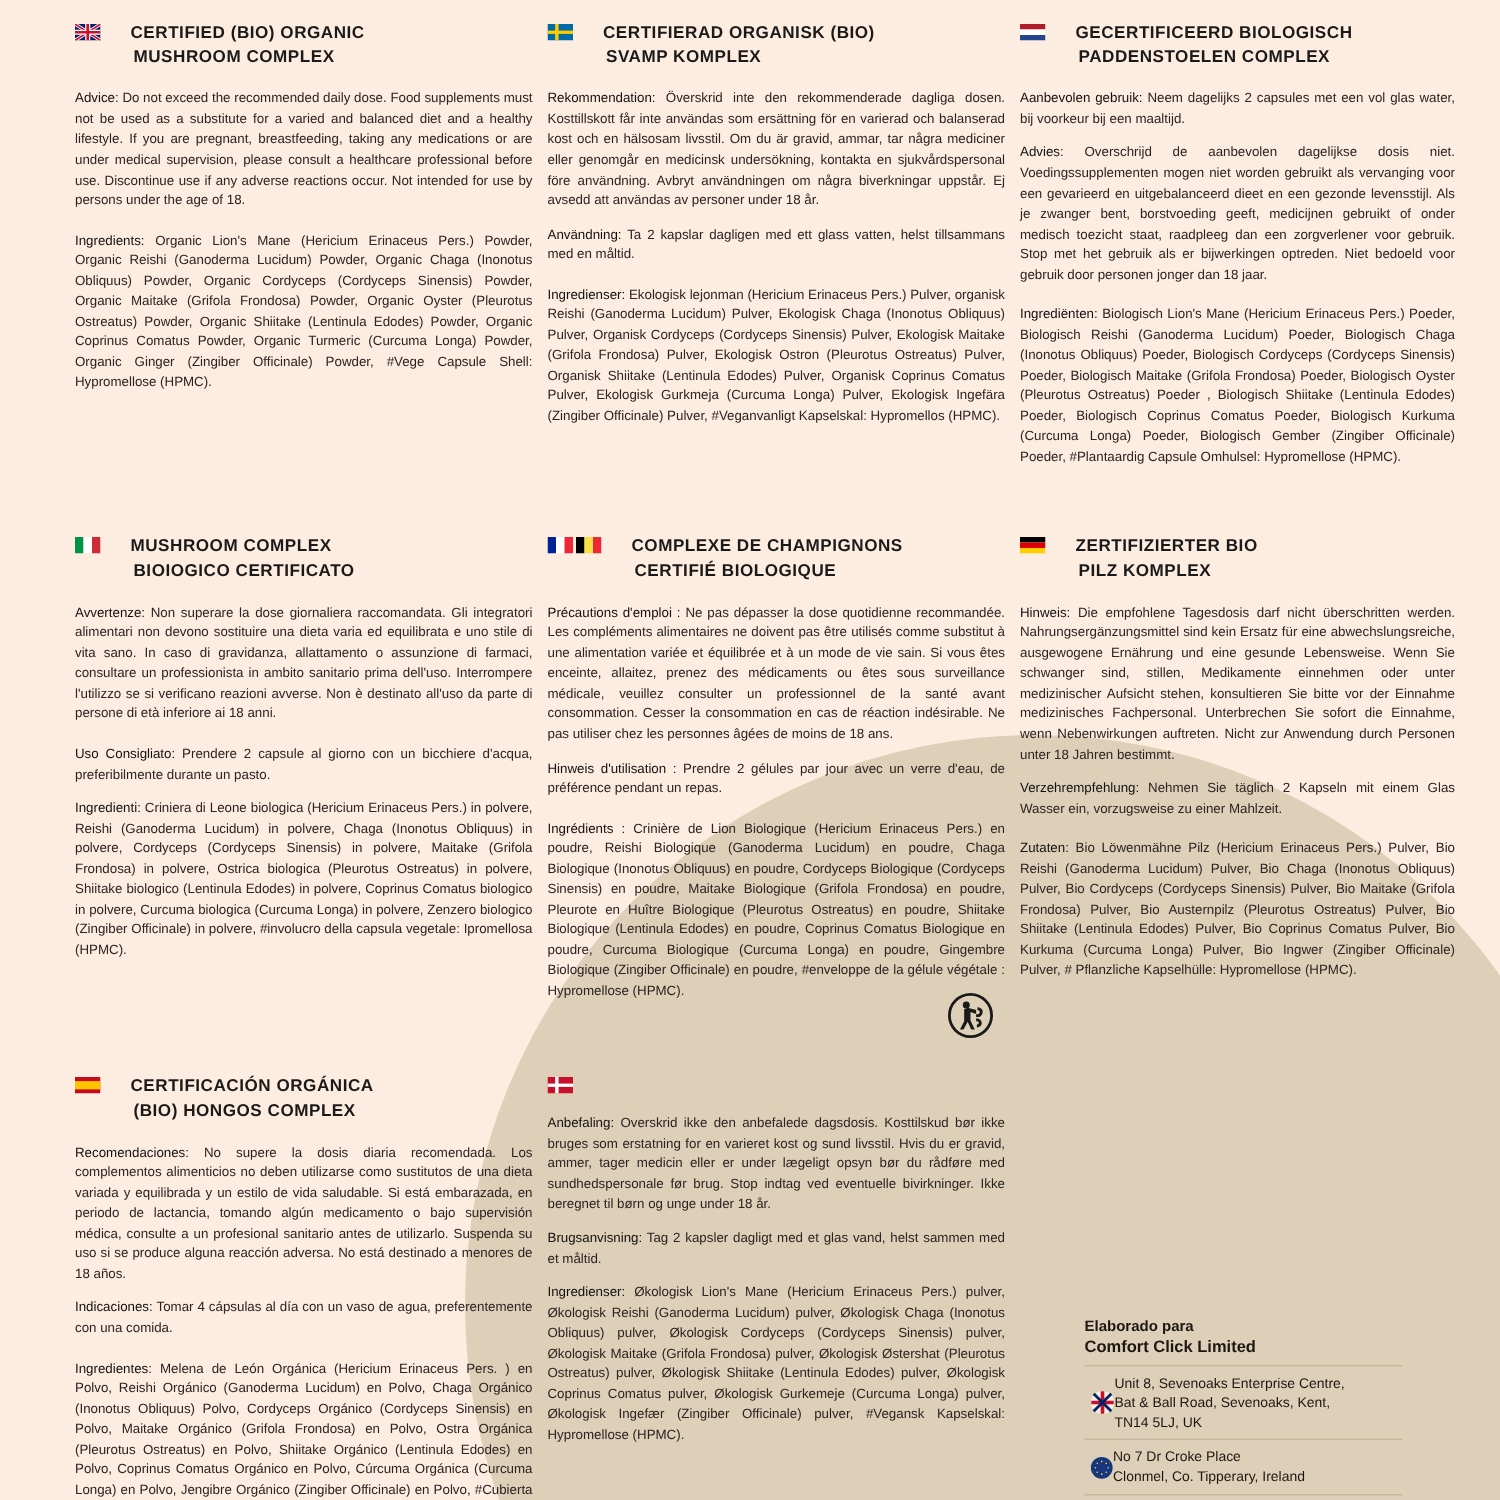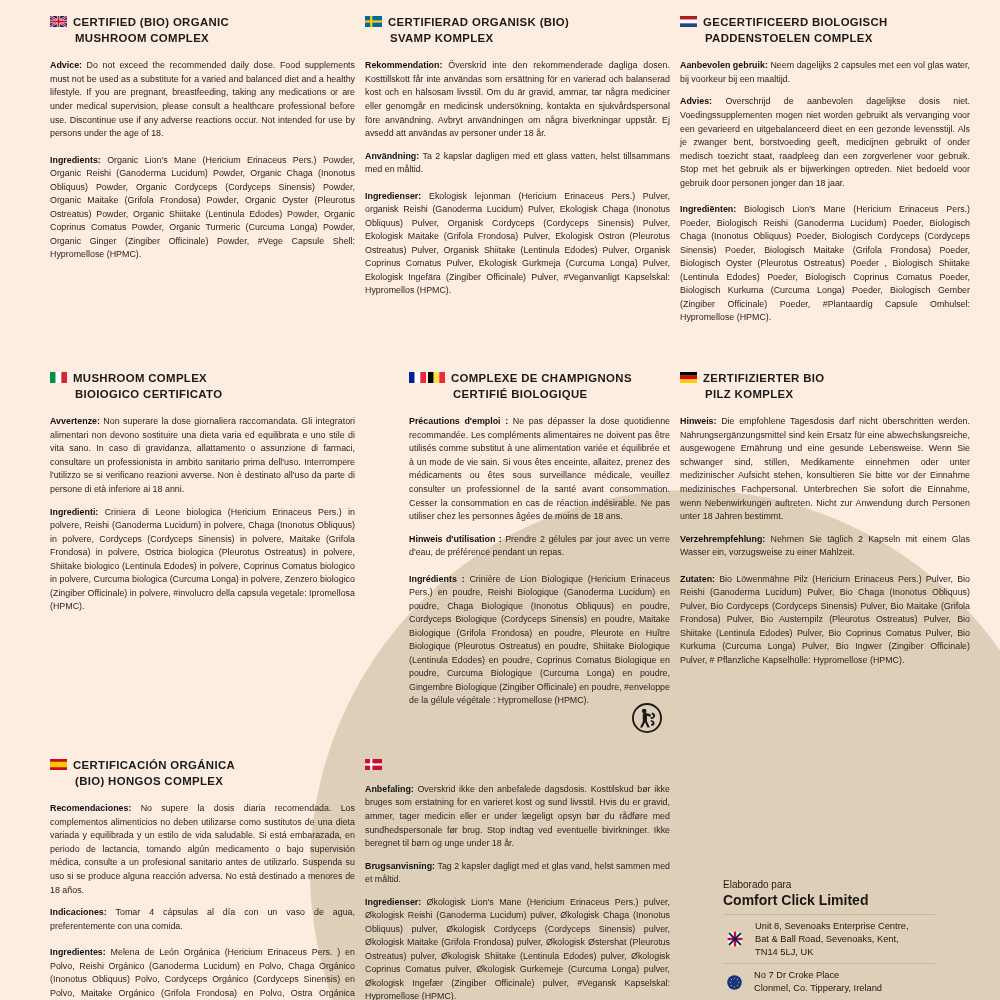--- a/index.html
+++ b/index.html
@@ -29,54 +29,54 @@
     display:grid;
     grid-template-columns: 305px 305px 290px;
     column-gap:10px;
     padding:14px 50px 0 50px;
     width:1000px;
   }
   .panel { padding-bottom:18px; }
   .panel.r2 { padding-top:18px; }
   .panel.r3 { padding-top:22px; }
 
-  .hdr { display:flex; align-items:flex-start; gap:6px; margin-bottom:13px; }
+  .hdr { display:flex; align-items:flex-start; gap:20px; margin-bottom:13px; }
   .flags { display:flex; gap:2px; flex:0 0 auto; margin-top:2px; }
   .flag { width:17px; height:11px; display:block; }
   .hdr-title {
     font-size:11.4px; font-weight:bold; letter-spacing:.35px;
     line-height:1.42; text-transform:uppercase; color:#1a1a1a;
   }
   .hdr-title .l2 { display:block; padding-left:2px; }
 
   p.blk {
     font-size:8.9px;
     line-height:1.52;
     text-align:justify;
     margin:0 0 9px 0;
     color:#2a2422;
     hyphens:none;
   }
-  p.blk b { font-weight:bold; color:#111; }
+  p.blk b { font-weight:normal; color:#111; }
   p.blk.gap { margin-top:13px; }
 
   
   #tidyman { position:absolute; right:8px; bottom:2px; width:30px; height:30px; }
 
   
   #addr {
     position:absolute; z-index:3;
     left:723px; top:878px;
     width:212px;
     color:#1c1712;
   }
-  #addr .made { font-size:10px; line-height:1.3; }
-  #addr .company { font-size:14px; font-weight:bold; line-height:1.35; margin-bottom:4px; }
+  #addr .made { font-size:10px; line-height:1.3;font-weight:bold; }
+  #addr .company { font-size:11px; font-weight:bold; line-height:1.35; margin-bottom:4px; }
   #addr .row {
-    display:flex; align-items:center; gap:12px;
+    display:flex; align-items:center; gap:0;
     border-top:1px solid #c4b79e;
     padding:5px 0 5px 4px;
   }
   #addr .row .txt { font-size:9.3px; line-height:1.38; }
   #addr .site {
     border-top:1px solid #c4b79e;
     padding-top:5px; font-size:11px;
   }
   .ico-uk { width:16px; height:16px; flex:0 0 16px; }
   .ico-eu { width:15px; height:15px; flex:0 0 15px; }
@@ -138,23 +138,24 @@
         <div class="flags">
           <svg class="flag" viewBox="0 0 30 20" preserveAspectRatio="none">
             <rect width="10" height="20" fill="#009246"></rect>
             <rect x="10" width="10" height="20" fill="#fff"></rect>
             <rect x="20" width="10" height="20" fill="#ce2b37"></rect>
           </svg>
         </div>
         <div class="hdr-title"><span>MUSHROOM COMPLEX</span><span class="l2">BIOIOGICO CERTIFICATO</span></div>
       </div>
       <p class="blk"><b>Avvertenze:</b><span> Non superare la dose giornaliera raccomandata. Gli integratori alimentari non devono sostituire una dieta varia ed equilibrata e uno stile di vita sano. In caso di gravidanza, allattamento o assunzione di farmaci, consultare un professionista in ambito sanitario prima dell'uso. Interrompere l'utilizzo se si verificano reazioni avverse. Non è destinato all'uso da parte di persone di età inferiore ai 18 anni.</span></p>
+      <p class="blk gap"><b>Uso Consigliato:</b><span> Prendere 2 capsule al giorno con un bicchiere d'acqua, preferibilmente durante un pasto.</span></p>
       <p class="blk"><b>Ingredienti:</b><span> Criniera di Leone biologica (Hericium Erinaceus Pers.) in polvere, Reishi (Ganoderma Lucidum) in polvere, Chaga (Inonotus Obliquus) in polvere, Cordyceps (Cordyceps Sinensis) in polvere, Maitake (Grifola Frondosa) in polvere, Ostrica biologica (Pleurotus Ostreatus) in polvere, Shiitake biologico (Lentinula Edodes) in polvere, Coprinus Comatus biologico in polvere, Curcuma biologica (Curcuma Longa) in polvere, Zenzero biologico (Zingiber Officinale) in polvere, #involucro della capsula vegetale: Ipromellosa (HPMC).</span></p>
     </div>
-    <div class="panel r2" style="position: relative; margin-left: 44px;">
+    <div class="panel r2" style="position: relative;">
       <div class="hdr">
         <div class="flags">
           <svg class="flag" viewBox="0 0 30 20" preserveAspectRatio="none">
             <rect width="10" height="20" fill="#002395"></rect>
             <rect x="10" width="10" height="20" fill="#fff"></rect>
             <rect x="20" width="10" height="20" fill="#ed2939"></rect>
           </svg>
           <svg class="flag" viewBox="0 0 30 20" preserveAspectRatio="none">
             <rect width="10" height="20" fill="#000"></rect>
             <rect x="10" width="10" height="20" fill="#fae042"></rect>

